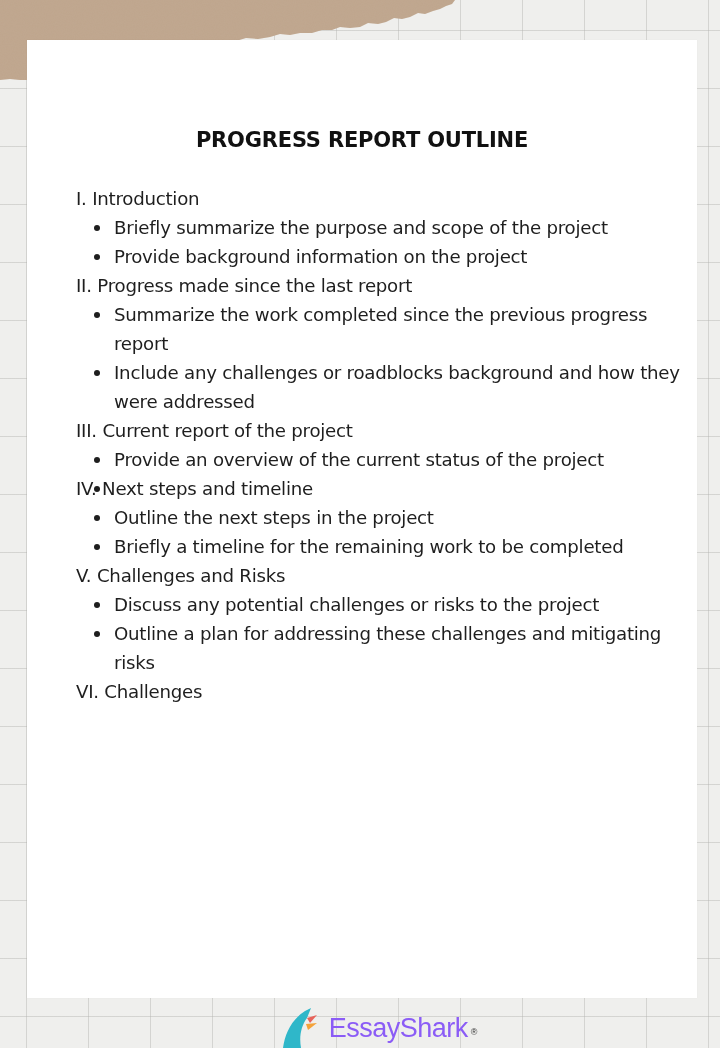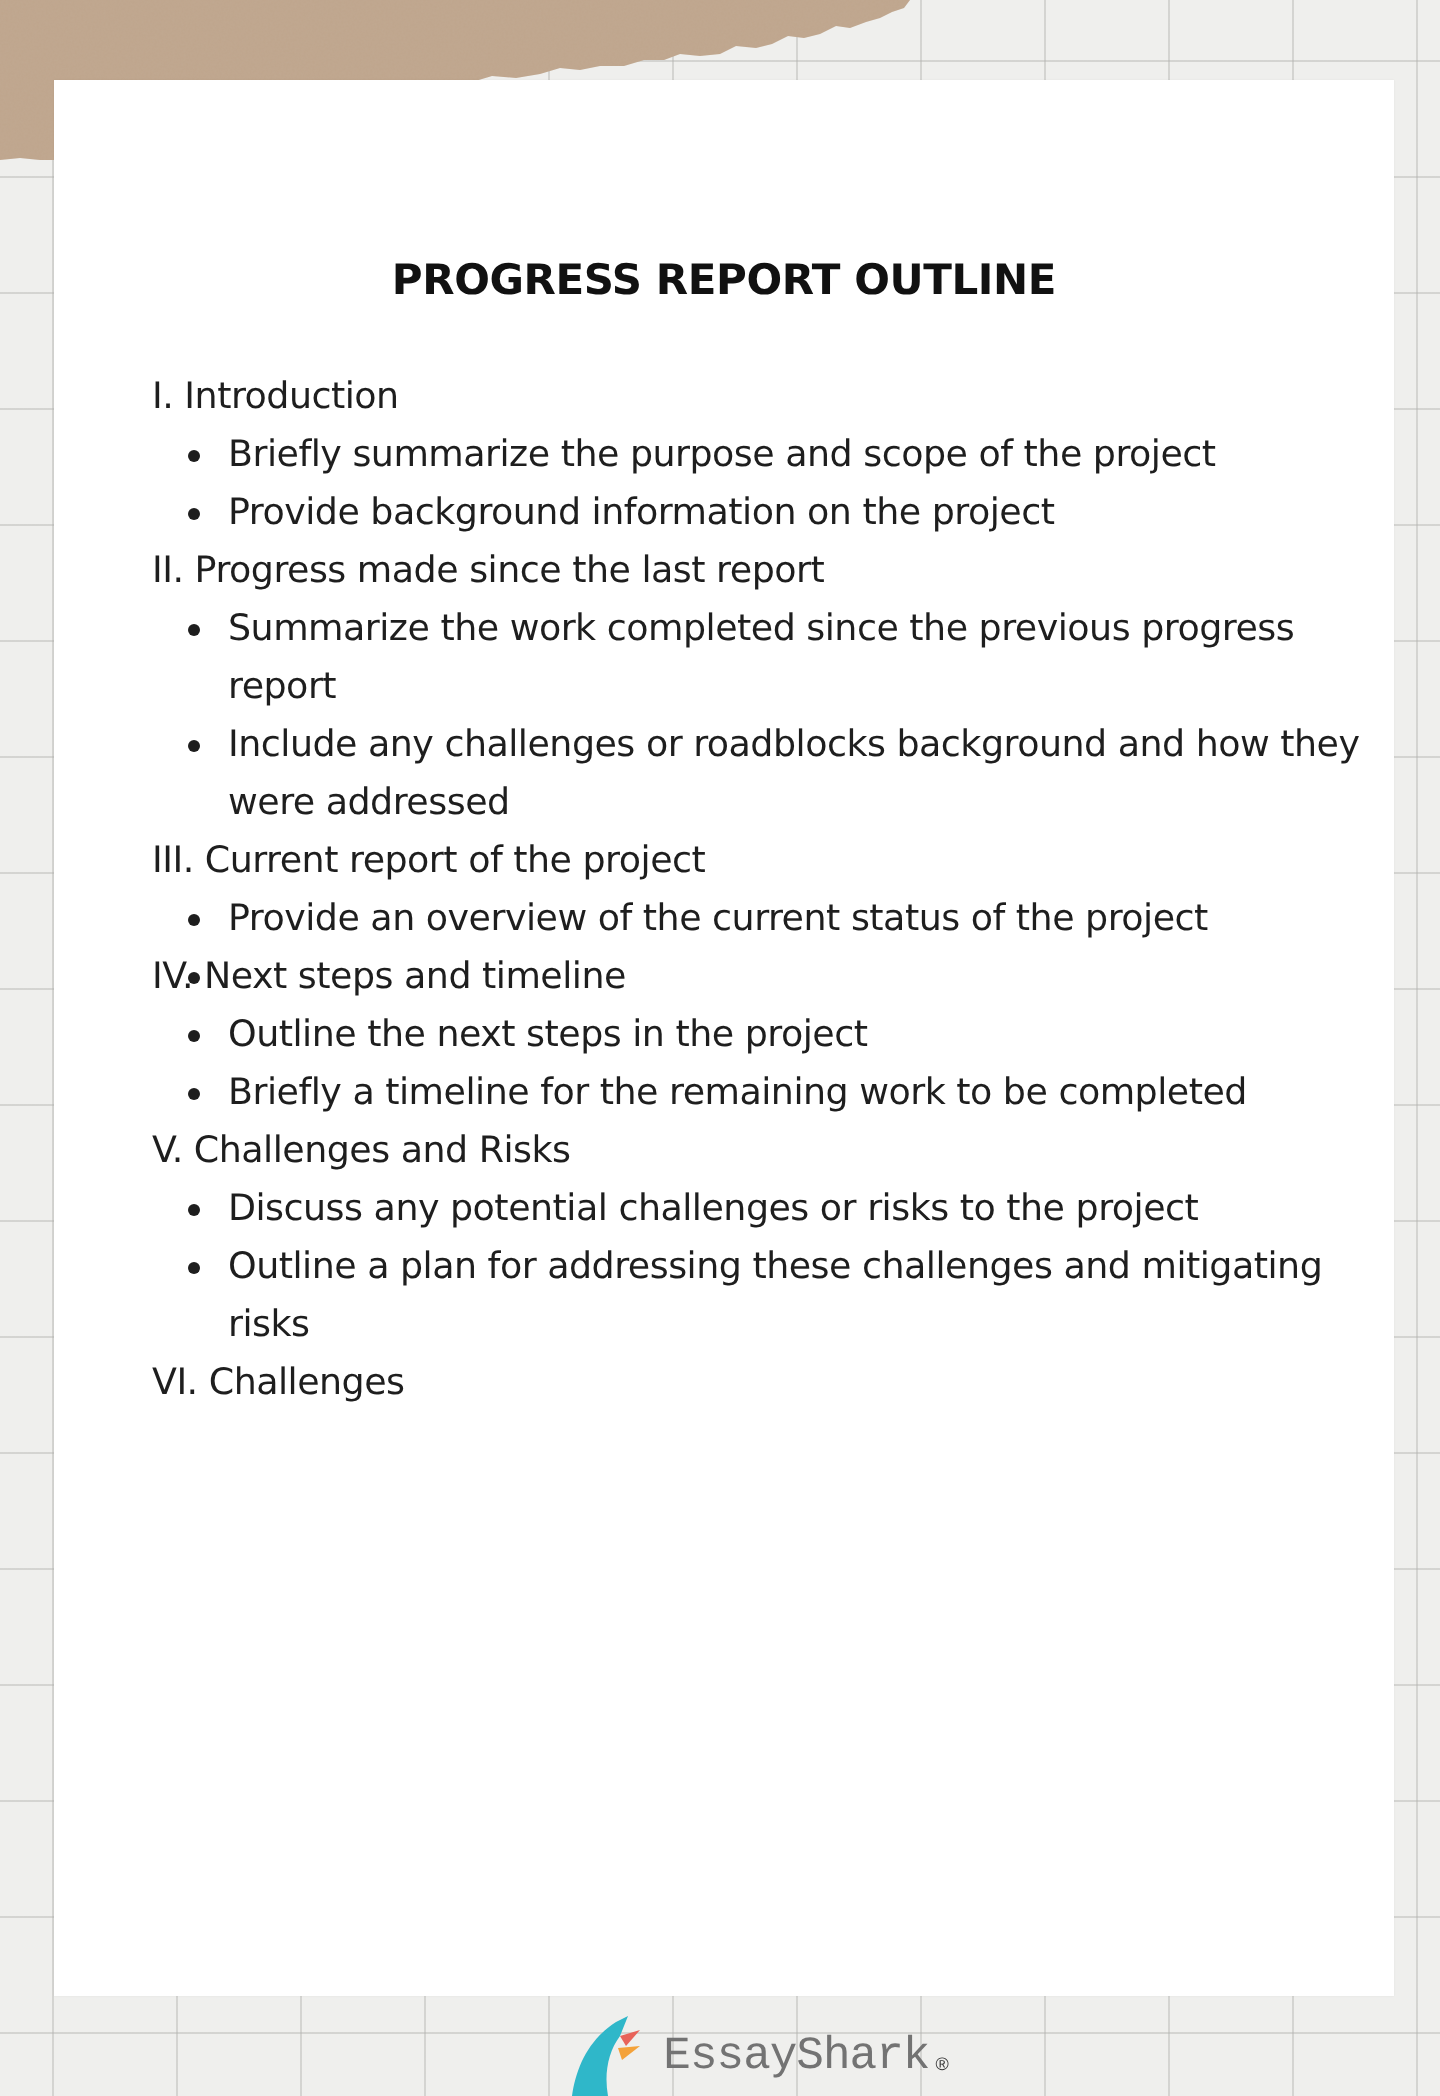--- a/index.html
+++ b/index.html
@@ -102,23 +102,23 @@
       display: flex;
       align-items: center;
       margin-left: 34px;
     }
     .logo-icon {
       width: 50px;
       height: 44px;
       display: block;
     }
     .logo-text {
-      font-family: Liberation Mono, monospace;
-      font-size: 23px;
-      color: #737373;
+      font-family: Liberation Sans, sans-serif;
+      font-size: 27px;
+      color: #8b5cf6;
       margin-left: 2px;
       margin-top: 4px;
       letter-spacing: -0.5px;
     }
     .logo-reg {
       font-size: 9px;
       color: #333;
       margin-left: 3px;
       margin-top: 12px;
     }

